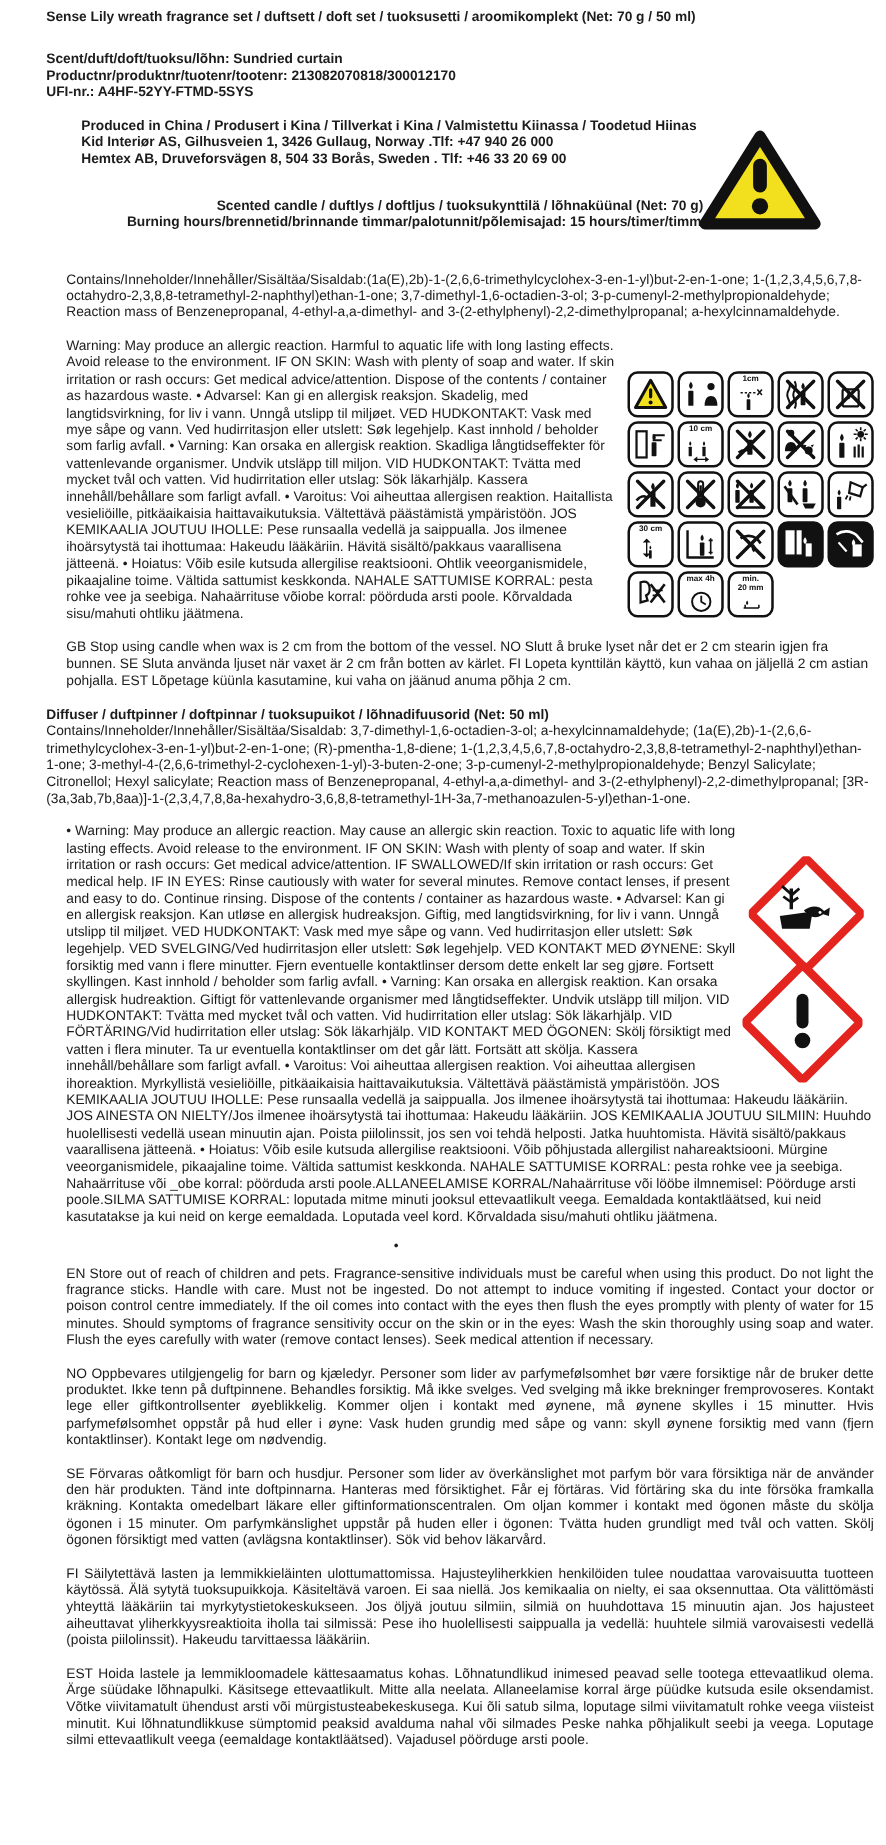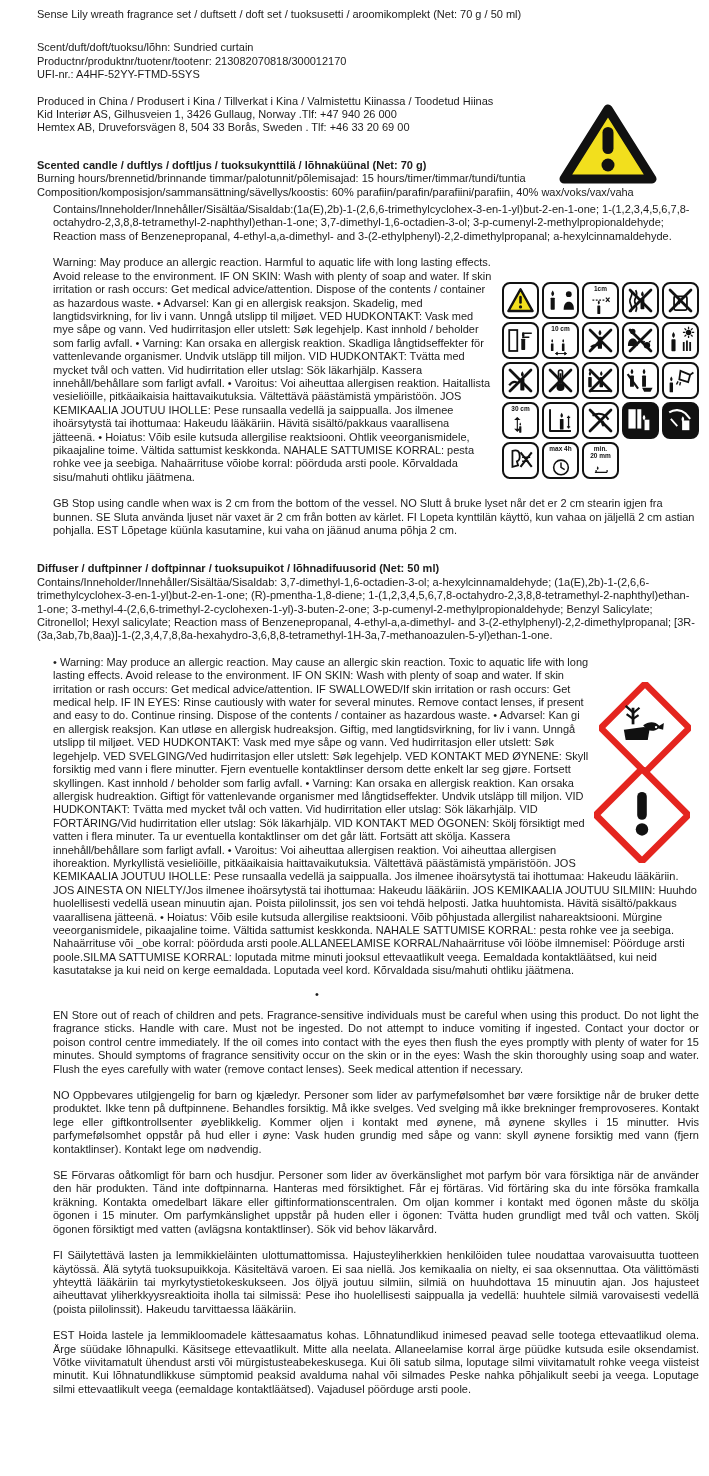--- a/index.html
+++ b/index.html
@@ -7,25 +7,25 @@
     position:relative;
     width:709px;height:1476px;
     box-sizing:border-box;
     padding:8px 10px 0 37px;
     background:#fff;
     color:#1c1c1c;
     font-family:"Liberation Sans","DejaVu Sans",sans-serif;
     font-size:11px;line-height:13.4px;
     overflow:hidden;
   }
-  .line{white-space:nowrap;}
+  .line{white-space:nowrap;font-weight:bold;}
   .title{margin-bottom:20px;}
   .blk{margin-bottom:13px;}
-  .blk-producer{margin-bottom:24px;}
-  .blk-candle{margin-bottom:4px;}
+  .blk-producer{margin-bottom:24px;margin-left:28px;}
+  .blk-candle{margin-bottom:32px;text-align:center;}
   .bold{font-weight:bold;}
   p.para{margin:0 0 13px 16px;}
   .just{text-align:justify;}
   .flow{display:flow-root;margin-bottom:0;}
   .big-tri{position:absolute;left:558px;top:103px;}
   
   .icon-grid{
     float:right;
     margin:26px 0 6px 9px;
     display:grid;
@@ -100,21 +100,20 @@
 
   <svg class="big-tri" width="100" height="82" viewBox="0 0 100 82">
     <path d="M50 6 L94 76 L6 76 Z" fill="#f2df1d" stroke="#111" stroke-width="9" stroke-linejoin="round"></path>
     <rect x="44.5" y="24" width="11" height="27" rx="5.5" fill="#111"></rect>
     <circle cx="50" cy="62" r="6.5" fill="#111"></circle>
   </svg>
 
   <div class="blk blk-candle">
     <div class="line bold">Scented candle / duftlys / doftljus / tuoksukynttilä / lõhnaküünal (Net: 70 g)</div>
     <div class="line">Burning hours/brennetid/brinnande timmar/palotunnit/põlemisajad: 15 hours/timer/timmar/tundi/tuntia</div>
-    <div>Composition/komposisjon/sammansättning/sävellys/koostis: 60% parafiin/parafin/parafiini/parafiin, 40% wax/voks/vax/vaha</div>
   </div>
 
   <p class="para">Contains/Inneholder/Innehåller/Sisältäa/Sisaldab:(1a(E),2b)-1-(2,6,6-trimethylcyclohex-3-en-1-yl)but-2-en-1-one; 1-(1,2,3,4,5,6,7,8-octahydro-2,3,8,8-tetramethyl-2-naphthyl)ethan-1-one; 3,7-dimethyl-1,6-octadien-3-ol; 3-p-cumenyl-2-methylpropionaldehyde; Reaction mass of Benzenepropanal, 4-ethyl-a,a-dimethyl- and 3-(2-ethylphenyl)-2,2-dimethylpropanal; a-hexylcinnamaldehyde.</p>
 
   <div class="flow">
     <div class="icon-grid">
       <div class="icell">
         <svg viewBox="0 0 36 36">
             <path d="M18 4 L33 31 L3 31 Z" fill="#f2df1d" stroke="#111" stroke-width="3" stroke-linejoin="round"></path>
             <rect x="16.4" y="12" width="3.2" height="10" rx="1.6" fill="#111"></rect>
@@ -287,21 +286,21 @@
             <path d="M8 30h20M10 30v-4M28 30v-4" stroke="currentColor" stroke-width="2" fill="none"></path>
             <use href="#sy-flame" transform="translate(0,16) scale(0.7)"></use>
           </svg>
       </div>
     </div>
 
     <p class="para">Warning: May produce an allergic reaction. Harmful to aquatic life with long lasting effects. Avoid release to the environment. IF ON SKIN: Wash with plenty of soap and water. If skin irritation or rash occurs: Get medical advice/attention. Dispose of the contents / container as hazardous waste. • Advarsel:  Kan gi en allergisk reaksjon. Skadelig, med langtidsvirkning, for liv i vann. Unngå utslipp til miljøet. VED HUDKONTAKT: Vask med mye såpe og vann. Ved hudirritasjon eller utslett: Søk legehjelp. Kast innhold / beholder som farlig avfall. • Varning: Kan orsaka en allergisk reaktion. Skadliga långtidseffekter för vattenlevande organismer. Undvik utsläpp till miljon. VID HUDKONTAKT: Tvätta med mycket tvål och vatten. Vid hudirritation eller utslag: Sök läkarhjälp. Kassera innehåll/behållare som farligt avfall. • Varoitus: Voi aiheuttaa allergisen reaktion. Haitallista vesieliöille, pitkäaikaisia haittavaikutuksia. Vältettävä päästämistä ympäristöön. JOS KEMIKAALIA JOUTUU IHOLLE: Pese runsaalla vedellä ja saippualla. Jos ilmenee ihoärsytystä tai ihottumaa: Hakeudu lääkäriin. Hävitä sisältö/pakkaus vaarallisena jätteenä. • Hoiatus: Võib esile kutsuda allergilise reaktsiooni. Ohtlik veeorganismidele, pikaajaline toime. Vältida sattumist keskkonda. NAHALE SATTUMISE KORRAL: pesta rohke vee ja seebiga. Nahaärrituse võiobe korral: pöörduda arsti poole. Kõrvaldada sisu/mahuti ohtliku jäätmena.</p>
     <p class="para">GB Stop using candle when wax is 2 cm from the bottom of the vessel. NO Slutt å bruke lyset når det er 2 cm stearin igjen fra bunnen. SE Sluta använda ljuset när vaxet är 2 cm från botten av kärlet. FI Lopeta kynttilän käyttö, kun vahaa on jäljellä 2 cm astian pohjalla. EST Lõpetage küünla kasutamine, kui vaha on jäänud anuma põhja 2 cm.</p>
   </div>
 
-  <div class="blk" style="margin-top:12px">
+  <div class="blk" style="margin-top:1px">
     <div class="line bold">Diffuser / duftpinner / doftpinnar / tuoksupuikot / lõhnadifuusorid (Net: 50 ml)</div>
     <div>Contains/Inneholder/Innehåller/Sisältäa/Sisaldab: 3,7-dimethyl-1,6-octadien-3-ol; a-hexylcinnamaldehyde; (1a(E),2b)-1-(2,6,6-trimethylcyclohex-3-en-1-yl)but-2-en-1-one; (R)-pmentha-1,8-diene; 1-(1,2,3,4,5,6,7,8-octahydro-2,3,8,8-tetramethyl-2-naphthyl)ethan-1-one; 3-methyl-4-(2,6,6-trimethyl-2-cyclohexen-1-yl)-3-buten-2-one; 3-p-cumenyl-2-methylpropionaldehyde; Benzyl Salicylate; Citronellol; Hexyl salicylate; Reaction mass of Benzenepropanal, 4-ethyl-a,a-dimethyl- and 3-(2-ethylphenyl)-2,2-dimethylpropanal; [3R-(3a,3ab,7b,8aa)]-1-(2,3,4,7,8,8a-hexahydro-3,6,8,8-tetramethyl-1H-3a,7-methanoazulen-5-yl)ethan-1-one.</div>
   </div>
 
   <div class="flow">
     <div class="ghs-col">
       <svg class="ghs" viewBox="0 0 100 100">
         <rect x="16" y="16" width="68" height="68" rx="2" transform="rotate(45 50 50)" fill="#fff" stroke="#e4251f" stroke-width="7"></rect>
         <path d="M37 28v18" stroke="#111" stroke-width="3" fill="none"></path>
         <path d="M37 33l-8-7M37 34l7-6M37 40l-7-5M37 40l6-4" stroke="#111" stroke-width="2.4" fill="none"></path>

